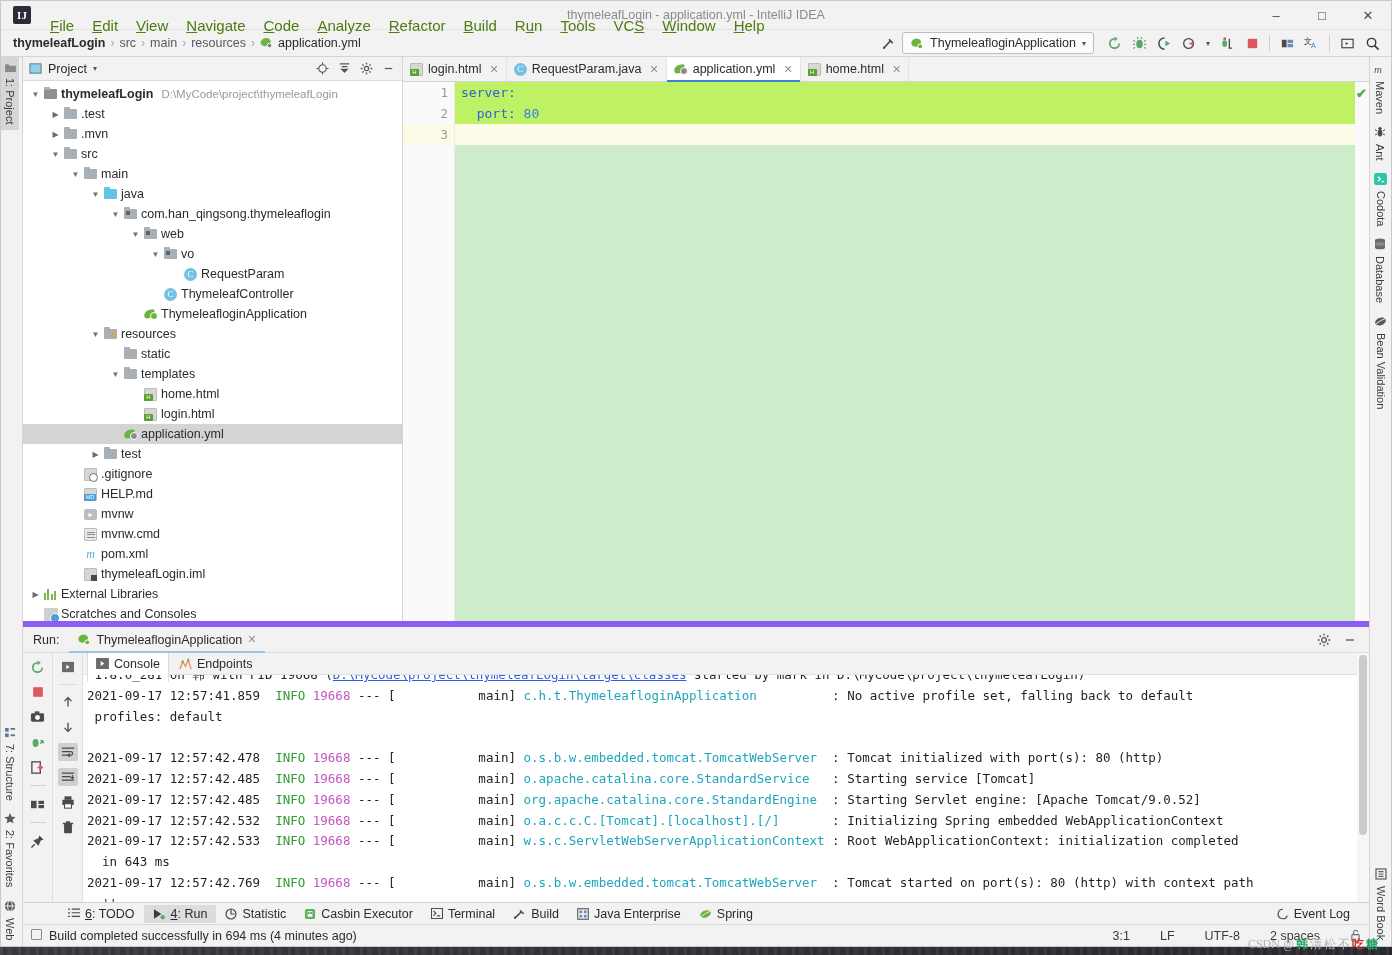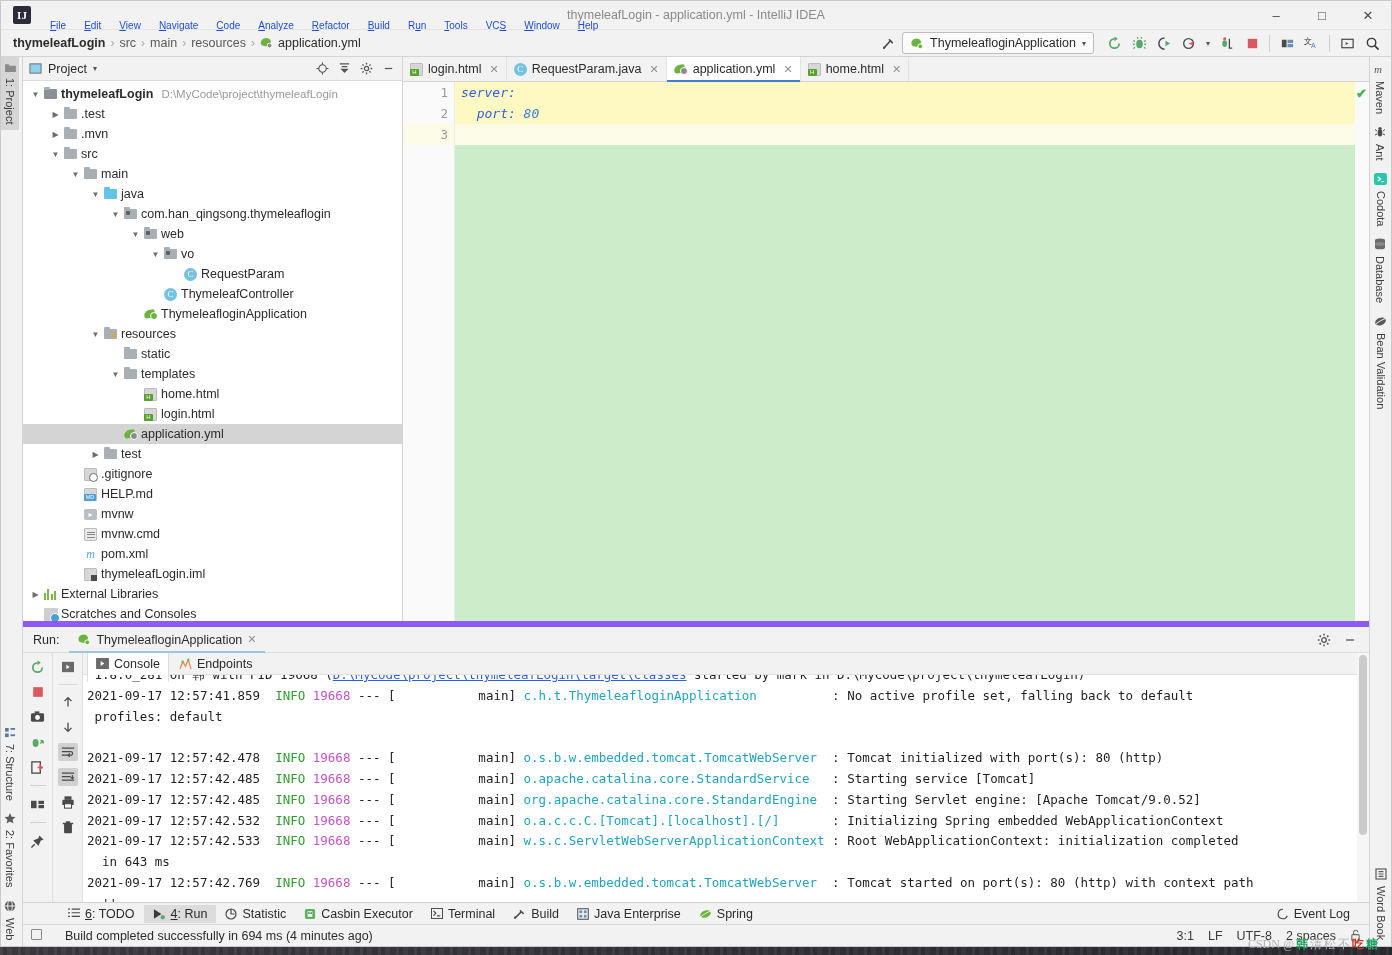--- a/index.html
+++ b/index.html
@@ -37,21 +37,21 @@
     height:29px; background:#f2f2f2; display:flex; align-items:center;
     position:relative; flex:0 0 29px; border-bottom:1px solid #e3e3e3;
   }
   .win-logo{
     width:18px;height:18px;margin-left:12px;background:#2b2b3a;border-radius:2px;
     color:#fff;font-size:11px;font-weight:bold;display:flex;align-items:center;justify-content:center;
     font-family:"Liberation Serif",serif;
   }
   #menubar{ display:flex; align-items:center; margin-left:10px; }
   #menubar .mi{
-    padding:3px 9px; font-size:10px; color:#1d4ed8; cursor:default; white-space:nowrap;margin-top:20px;
+    padding:3px 9px; font-size:15px; color:#4d7c0f; cursor:default; white-space:nowrap;margin-top:20px;
   }
   #menubar .mi u{ text-decoration:underline; }
   #win-title{
     position:absolute; left:0; right:0; text-align:center; font-size:12.5px; color:#8a8a8a;
     pointer-events:none;
   }
   #win-buttons{ margin-left:auto; display:flex; height:29px; z-index:3; }
   #win-buttons div{
     width:46px; display:flex; align-items:center; justify-content:center;
     font-size:13px; color:#4a4a4a;
@@ -182,21 +182,21 @@
   #edbody{ flex:1 1 auto; display:flex; position:relative; min-height:0; }
   #gutter{ width:52px; flex:0 0 52px; background:#fafafa; border-right:1px solid #ececec;
            font-family:"DejaVu Sans Mono", monospace; font-size:12.5px; color:#999; }
   .gline{ height:21px; display:flex; align-items:center; justify-content:flex-end; padding-right:6px; position:relative; }
   .gline.cur{ background:#fcfbe8; }
   .fold-mk{ position:absolute; right:-10px; width:9px;height:9px; border:1px solid #9a9a9a;
             background:#fff; font-size:8px; line-height:7px; text-align:center; color:#555; }
   #code{ flex:1 1 auto; position:relative; background:#fff; min-width:0;
          font-family:"DejaVu Sans Mono", monospace; font-size:13px; }
   .cline{ height:21px; display:flex; align-items:center; padding-left:6px; white-space:pre; }
-  .cline.hl{ background:#fef9c3;font-style:italic; }
+  .cline.hl{ background:#bef264; }
   .cline.cur{ background:#fcfbe8; }
   .k{ color:#2f5fe0; }
   .num{ color:#3a7ddf; }
   #greenfill{ position:absolute; left:0; right:0; top:42px; bottom:0; background:#cdecc9; }
   #caret{ position:absolute; left:6px; top:45px; width:1.5px; height:16px; background:#111; }
   #edscroll{ width:14px; flex:0 0 14px; background:#fafafa; position:relative; }
   #okmark{ position:absolute; right:2px; top:4px; color:#4caf50; font-size:13px; font-weight:bold; }
 
   
   #runwin{ flex:1 1 auto; display:flex; flex-direction:column; min-height:0; background:#fff;
@@ -236,22 +236,22 @@
               border-top:1px solid #d4d4d4; padding-left:36px; }
   .btab{ display:flex;align-items:center;gap:5px;padding:2px 9px;font-size:12.5px;cursor:default; }
   .btab.sel{ background:#dcdcdc; }
   .btab u{ text-decoration:underline; }
   #bottombar .right{ margin-left:auto; display:flex; gap:6px; padding-right:10px; }
 
   
   #statusbar{ height:22px; flex:0 0 22px; display:flex; align-items:center; background:#f2f2f2;
               border-top:1px solid #d8d8d8; padding:0 8px; font-size:12.5px; color:#2b2b2b;
               position:relative; }
-  #statusbar .left{ display:flex; align-items:flex-start; gap:23px; }
-  #statusbar .right{ margin-left:auto; display:flex; align-items:center; gap:14px; color:#3a3a3a; }
+  #statusbar .left{ display:flex; align-items:flex-start; gap:7px; }
+  #statusbar .right{ margin-left:auto; display:flex; align-items:center; gap:30px; color:#3a3a3a; }
   .sq{ width:11px;height:11px;border:1px solid #8a8a8a;border-radius:1px; }
 
   
   #watermark{ position:absolute; right:14px; bottom:2px; display:flex; align-items:center; gap:2px;
               font-size:12px; color:#b4b4b4; font-family:"Liberation Serif",serif; z-index:5; pointer-events:none; }
   #watermark .cn{ color:#20a060; font-weight:bold; }
   #watermark .cn2{ color:#c0392b; font-weight:bold; }
 
   .ico{ display:inline-flex; align-items:center; justify-content:center; }
 </style>

